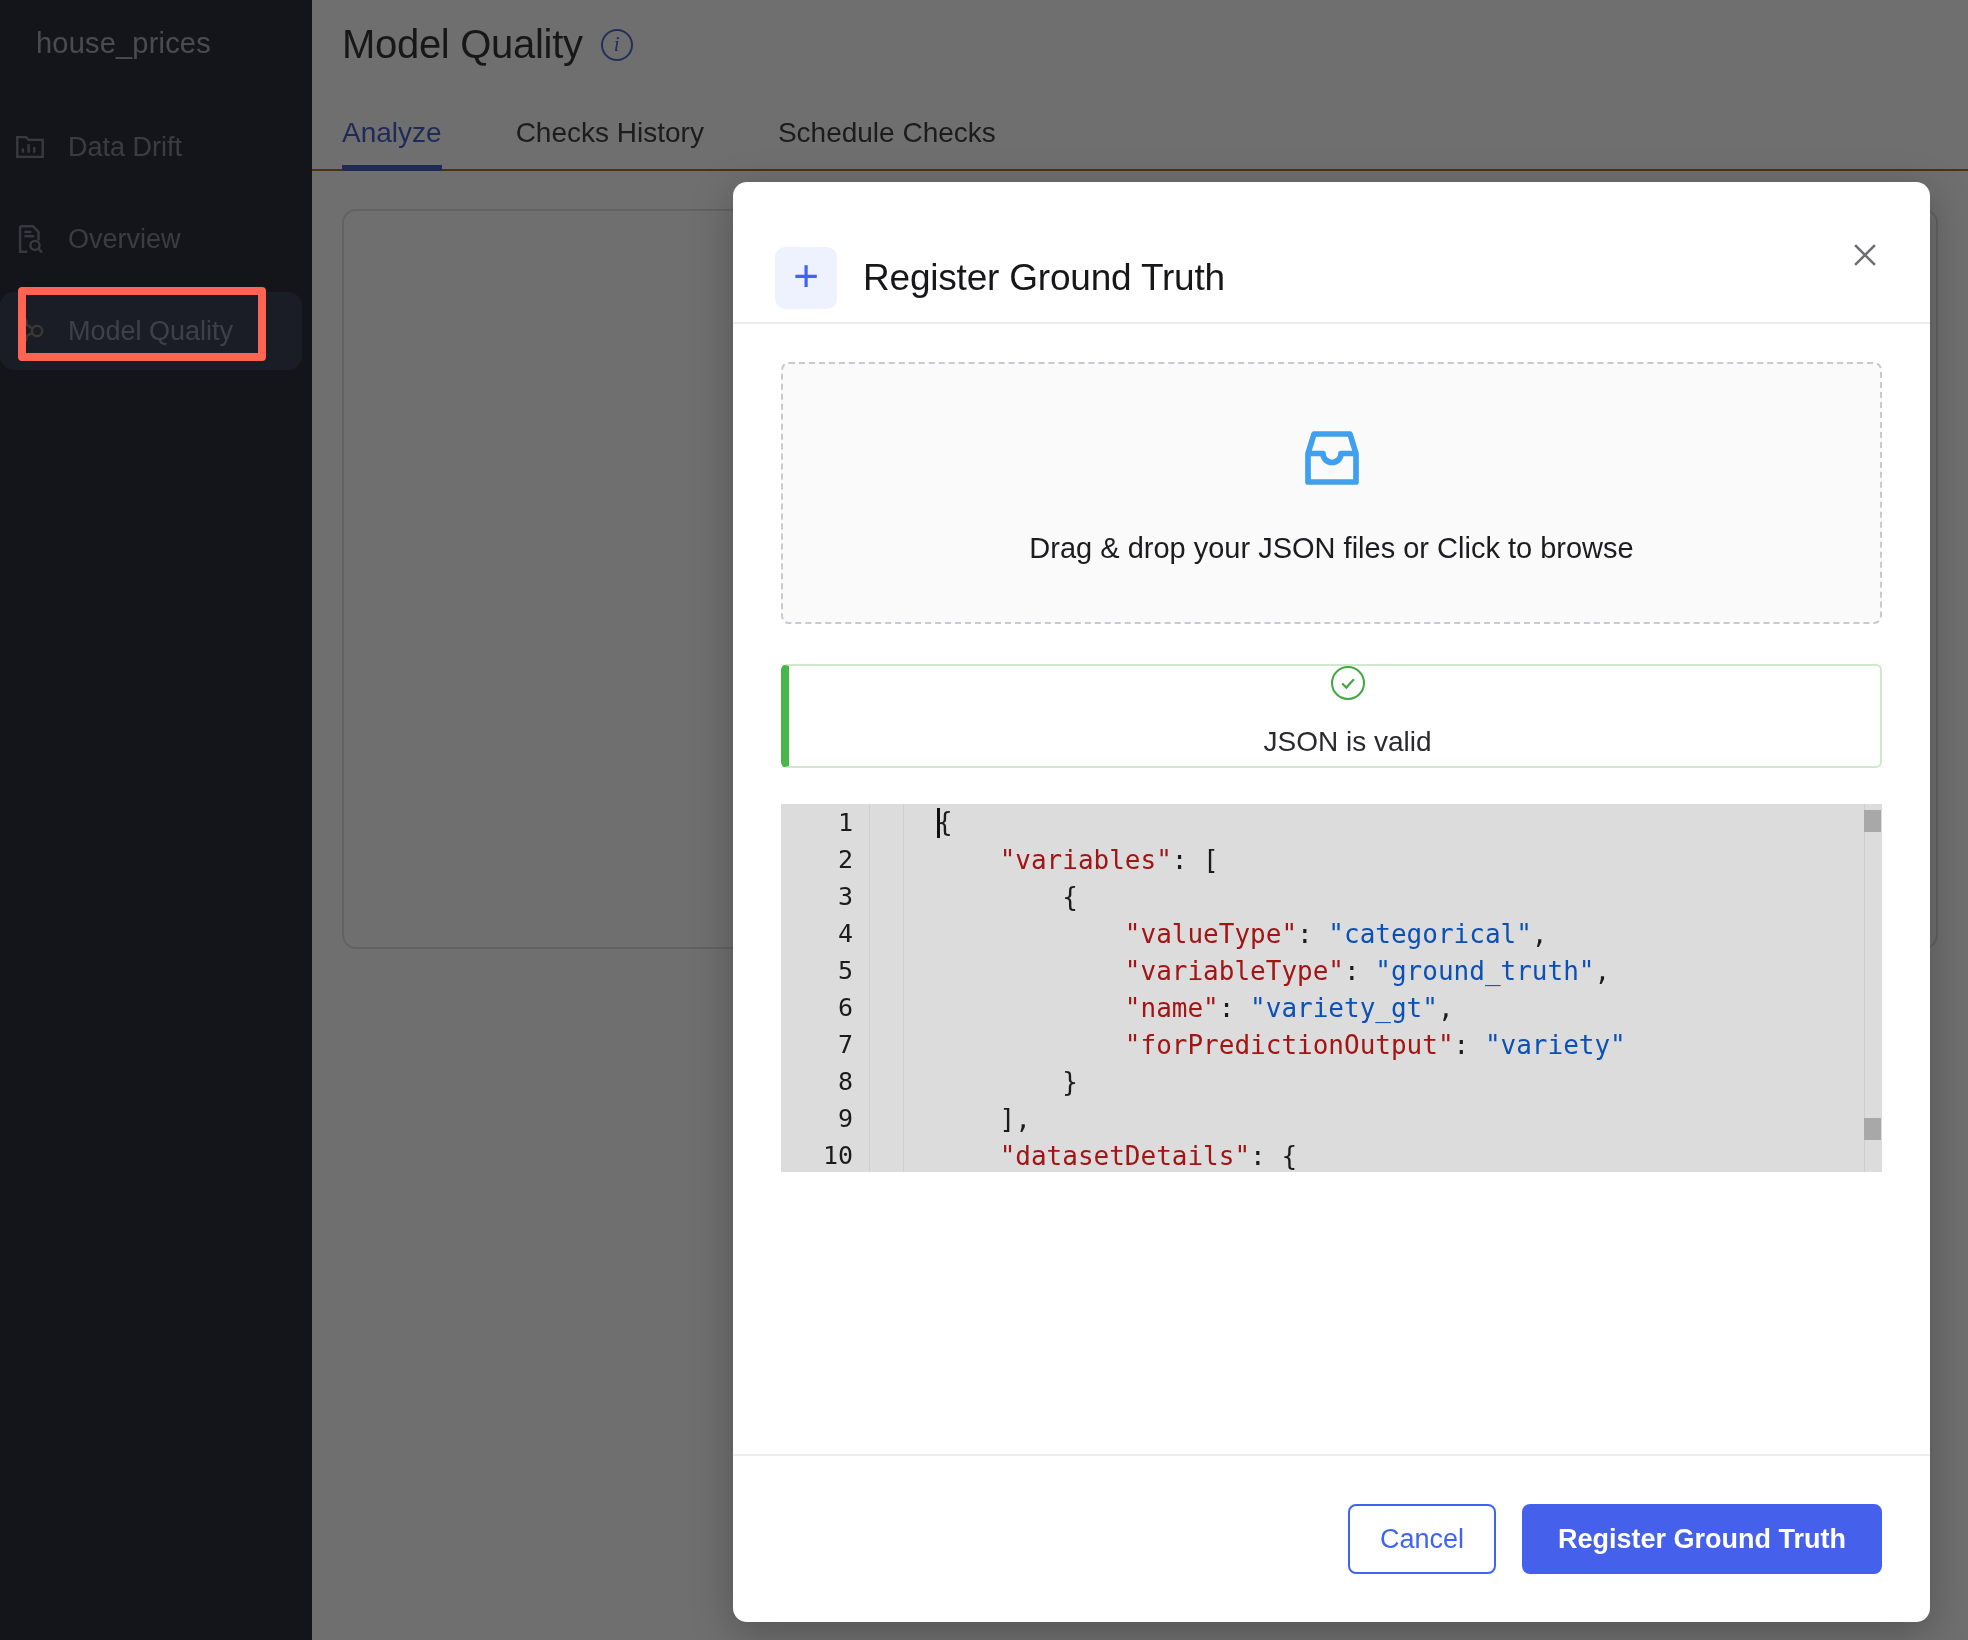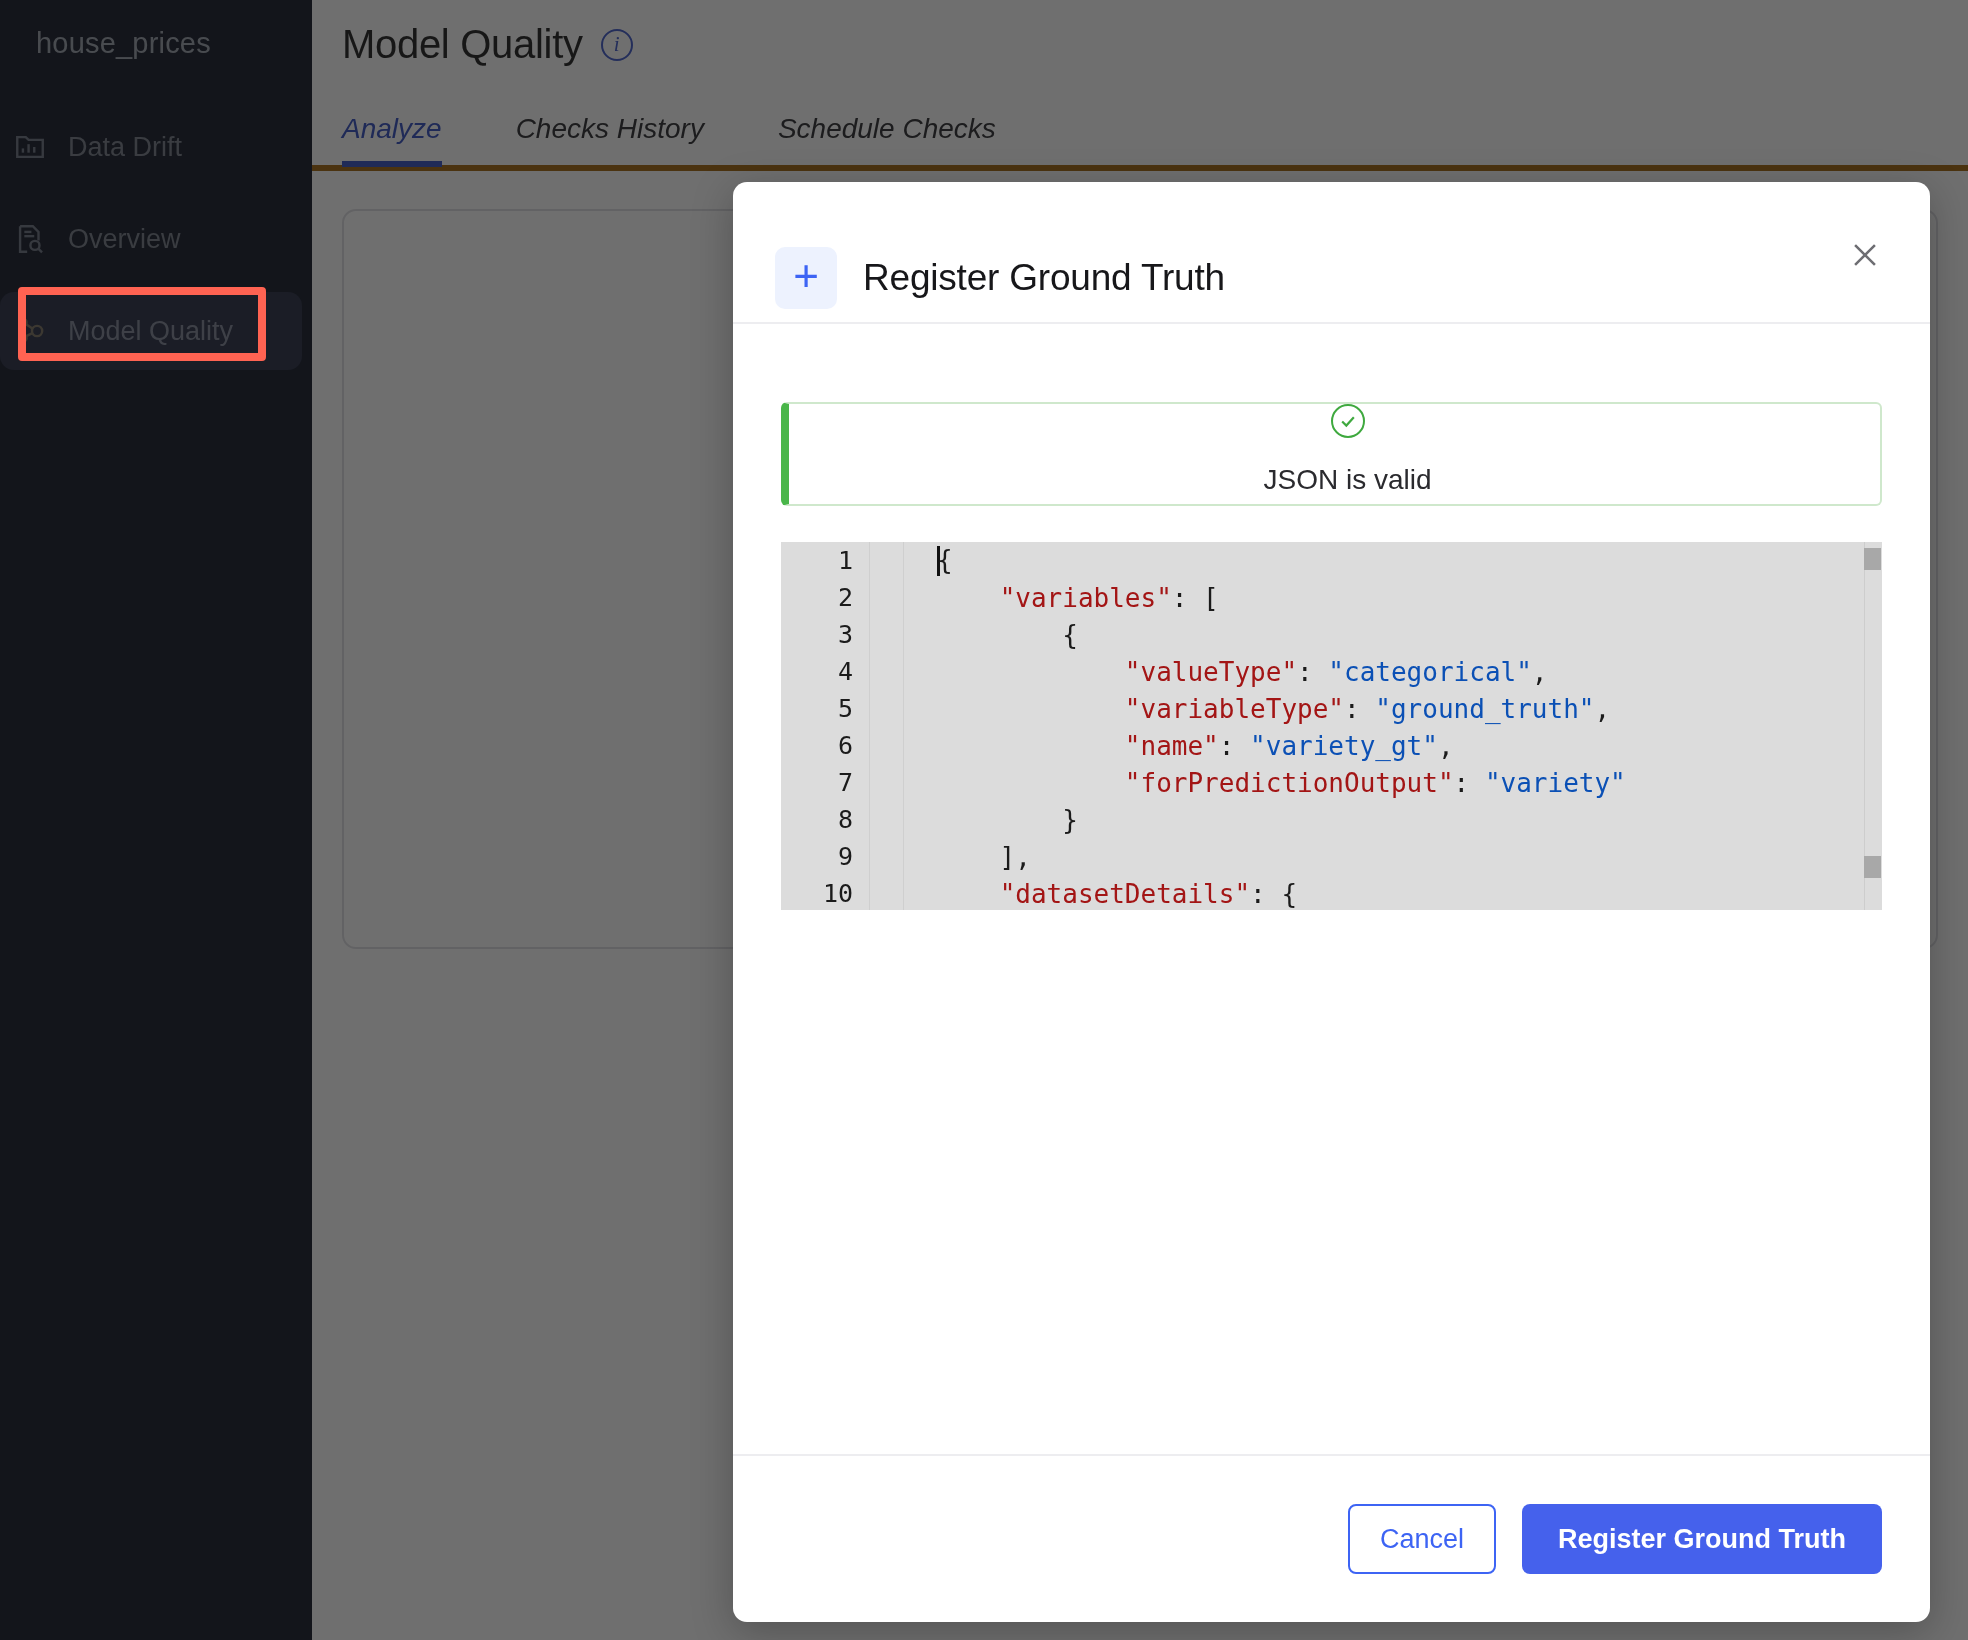--- a/index.html
+++ b/index.html
@@ -111,24 +111,23 @@
     display: flex; align-items: center; justify-content: center;
     font-style: italic;
     line-height: 1;
   }
   .tabs {
     display: flex;
     align-items: flex-end;
     gap: 0;
     margin-top: 30px;
     padding-left: 30px;
-    border-bottom: 6px solid #a16207;
+    border-bottom: 2px solid #a16207;
     height: 74px;
     position: relative;
-    font-style: italic;
   }
   .tab {
     font-size: 28px;
     color: #27272A;
     padding: 0 0 20px 0;
     margin-right: 74px;
     position: relative;
     white-space: nowrap;
   }
   .tab.active { color: #2F4ABF; }
@@ -415,20 +414,29 @@
       <div class="modal-title">Register Ground Truth</div>
       <div class="close-btn">
         <svg width="34" height="34" viewBox="0 0 24 24" fill="none" stroke="currentColor" stroke-width="1.8">
           <path d="M5 5l14 14M19 5L5 19"></path>
         </svg>
       </div>
     </div>
 
     <div class="modal-body">
 
+      <div class="dropzone">
+        <span>
+          <svg width="72" height="72" viewBox="0 0 24 24" fill="none" stroke="#3FA0F0" stroke-width="1.9" stroke-linejoin="round">
+            <path d="M4 10.5L6 4h12l2 6.5V20H4z"></path>
+            <path d="M4 10.5h5a3 3 0 006 0h5"></path>
+          </svg>
+        </span>
+        <div class="dropzone-text">Drag &amp; drop your JSON files or Click to browse</div>
+      </div>
 
       <div class="valid-banner">
         <span class="check-circle">
           <svg width="20" height="20" viewBox="0 0 24 24" fill="none" stroke="#3FA93F" stroke-width="2.6">
             <path d="M5 12.5l5 5 9-10"></path>
           </svg>
         </span>
         <div class="valid-text">JSON is valid</div>
       </div>
 

